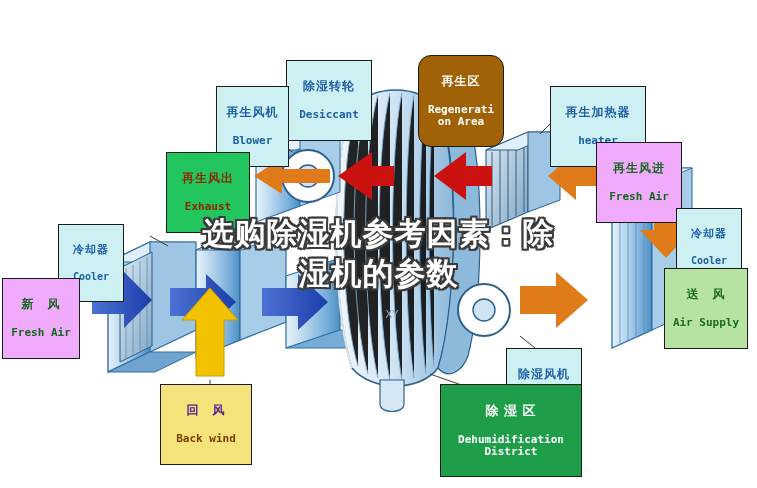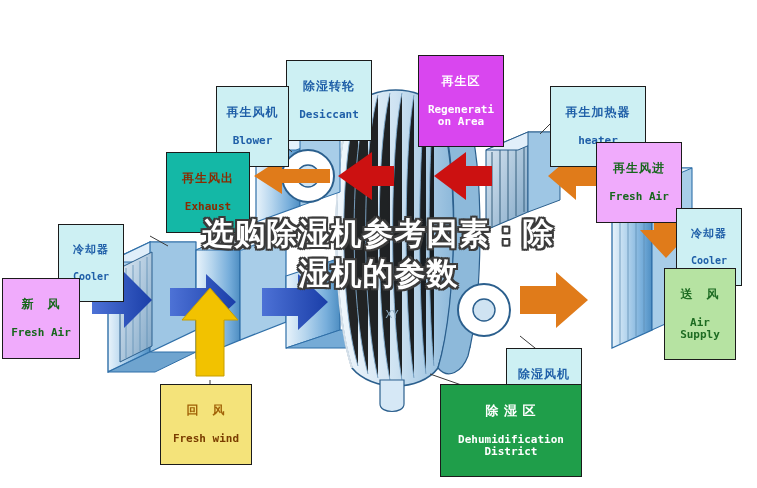--- a/index.html
+++ b/index.html
@@ -36,34 +36,34 @@
     display: block;
     font-family: "DejaVu Sans Mono", monospace;
     font-weight: bold;
   }
 
   
   .lbl-cyan   { background: #cdf0f3; }
   .lbl-cyan .cn { color: #1f5fa8; }
   .lbl-cyan .en { color: #1f5fa8; }
 
-  .lbl-orange { background: #14b8a6; }
+  .lbl-orange { background: #22c55e; }
   .lbl-orange .cn { color: #8a2b00; }
   .lbl-orange .en { color: #8a2b00; }
 
   .lbl-green  { background: #f0abfc; }
   .lbl-green .cn { color: #16661b; }
   .lbl-green .en { color: #16661b; }
 
-  .lbl-teal   { background: #d946ef; }
+  .lbl-teal   { background: #a16207; border-radius: 13px; }
   .lbl-teal .cn { color: #ffffff; }
   .lbl-teal .en { color: #ffffff; }
 
   .lbl-yellow { background: #f4e37a; }
-  .lbl-yellow .cn { color: #a16207; }
+  .lbl-yellow .cn { color: #4c1d95; }
   .lbl-yellow .en { color: #7a3d00; }
 
   .lbl-dgreen { background: #1f9e4a; }
   .lbl-dgreen .cn { color: #ffffff; }
   .lbl-dgreen .en { color: #ffffff; }
 
   .lbl-ltgreen { background: #b6e3a2; }
   .lbl-ltgreen .cn { color: #1d6b22; }
   .lbl-ltgreen .en { color: #1d6b22; }
 
@@ -310,28 +310,28 @@
   <div class="lbl lbl-cyan" style="left:676px;top:208px;width:66px;">
     <span class="cn" style="font-size:11px;">冷却器</span>
     <span class="en" style="font-size:10px;">Cooler</span>
   </div>
 
   <div class="lbl lbl-green" style="left:2px;top:278px;width:78px;">
     <span class="cn" style="font-size:12px;">新　风</span>
     <span class="en" style="font-size:11px;">Fresh Air</span>
   </div>
 
-  <div class="lbl lbl-ltgreen" style="left:664px;top:268px;width:72px;">
+  <div class="lbl lbl-ltgreen" style="left:664px;top:268px;width:84px;">
     <span class="cn" style="font-size:12px;">送　风</span>
     <span class="en" style="font-size:11px;">Air Supply</span>
   </div>
 
   <div class="lbl lbl-yellow" style="left:160px;top:384px;width:92px;">
     <span class="cn" style="font-size:12px;">回　风</span>
-    <span class="en" style="font-size:11px;">Fresh wind</span>
+    <span class="en" style="font-size:11px;">Back wind</span>
   </div>
 
   <div class="lbl lbl-cyan" style="left:506px;top:348px;width:76px;">
     <span class="cn" style="font-size:12px;">除湿风机</span>
     <span class="en" style="font-size:11px;">Blower</span>
   </div>
 
   <div class="lbl lbl-dgreen" style="left:440px;top:384px;width:142px;">
     <span class="cn" style="font-size:13px;">除 湿 区</span>
     <span class="en" style="font-size:11px;">Dehumidification

